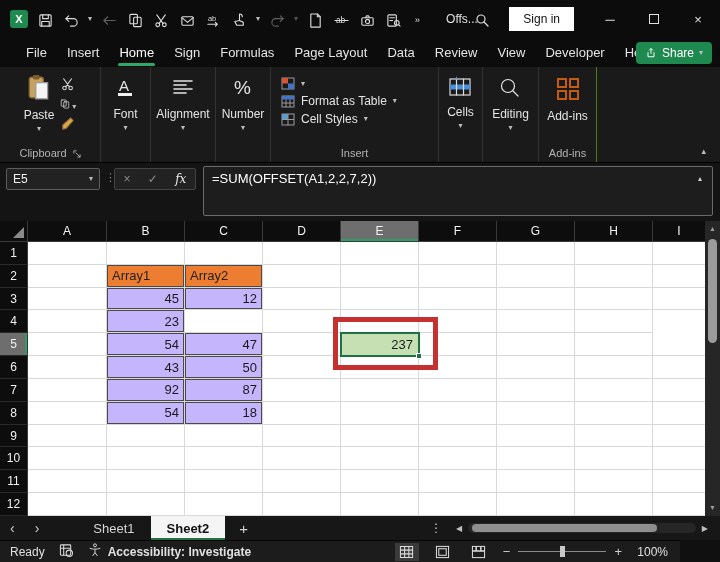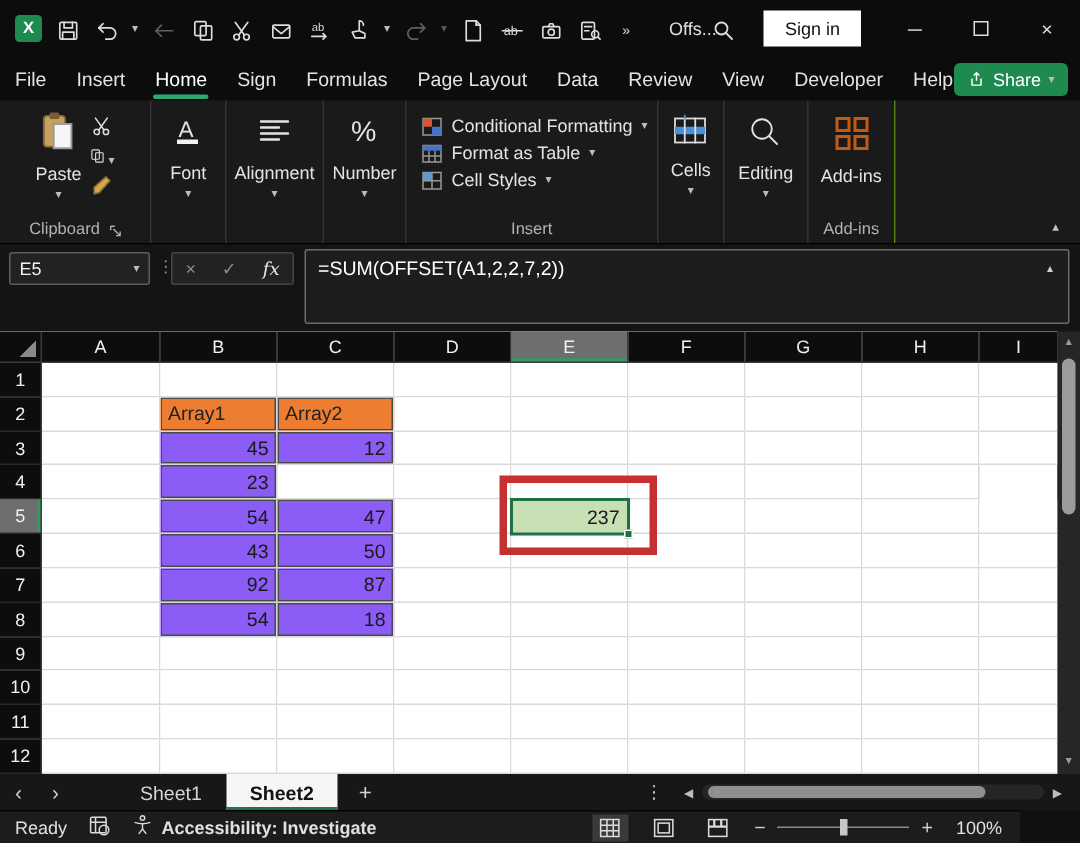--- a/index.html
+++ b/index.html
@@ -16,21 +16,21 @@
   .chev{font-size:8px;color:#bdbdbd;line-height:1;}
   .excel-logo{width:18px;height:18px;background:#1e8a4f;border-radius:3px;color:#fff;font-weight:bold;font-size:11px;display:flex;align-items:center;justify-content:center;}
   .doc-title{font-size:12px;color:#e0e0e0;margin-left:10px;white-space:nowrap;}
   .tb-right{position:absolute;right:0;top:0;height:38px;display:flex;align-items:center;}
   .signin{background:#fff;color:#111;font-size:12px;border:none;padding:5px 14px;margin:0 14px 0 18px;cursor:pointer;}
   .wbtn{width:44px;height:38px;display:flex;align-items:center;justify-content:center;font-size:13px;color:#e0e0e0;}
   .maxbox{width:10px;height:10px;border:1px solid #e0e0e0;}
 
   
   .tabsrow{position:absolute;left:0;top:38px;width:720px;height:29px;background:#0c0c0c;display:flex;align-items:center;}
-  .tabs{display:flex;align-items:center;padding-left:0;}
+  .tabs{display:flex;align-items:center;padding-left:16px;}
   .rtab{padding:6px 10px 7px;font-size:13px;color:#e3e3e3;position:relative;cursor:pointer;white-space:nowrap;}
   .rtab.active{color:#fff;}
   .rtab.active::after{content:"";position:absolute;left:9px;right:9px;bottom:1px;height:3px;background:#2ea86b;border-radius:2px;}
   .share{position:absolute;right:8px;top:4px;height:22px;background:#1e8a4f;border:none;border-radius:4px;color:#fff;font-size:12px;display:flex;align-items:center;gap:5px;padding:0 9px;cursor:pointer;}
   .share svg{stroke:#fff;fill:none;stroke-width:1.3;}
 
   
   .ribbon{position:absolute;left:0;top:67px;width:720px;height:96px;background:#1a1a1a;display:flex;border-bottom:1px solid #000;}
   .rgroup{position:relative;height:100%;border-right:1px solid #333;display:flex;align-items:flex-start;justify-content:center;}
   .glabel{position:absolute;bottom:3px;left:0;right:0;text-align:center;font-size:11px;color:#b3b3b3;display:flex;justify-content:center;align-items:center;gap:5px;}
@@ -63,21 +63,21 @@
   .g-hrow{height:21px;}
   .g-drow{height:22.83px;}
   .g-corner{background:#0d0d0d;border-right:1px solid #3a3a3a;border-bottom:1px solid #3a3a3a;position:relative;}
   .g-corner::after{content:"";position:absolute;right:3px;bottom:3px;border-left:11px solid transparent;border-bottom:11px solid #8a8a8a;}
   .g-colhdr{background:#0d0d0d;color:#f2f2f2;font-size:12px;display:flex;align-items:center;justify-content:center;border-right:1px solid #3a3a3a;border-bottom:1px solid #3a3a3a;cursor:pointer;}
   .g-colhdr.active{background:#6e6e6e;box-shadow:inset 0 -2px 0 #2f9e63;}
   .g-rowhdr{background:#0d0d0d;color:#f2f2f2;font-size:12px;display:flex;align-items:center;justify-content:center;border-right:1px solid #3a3a3a;border-bottom:1px solid #2a2a2a;cursor:pointer;}
   .g-rowhdr.active{background:#6e6e6e;box-shadow:inset -2px 0 0 #2f9e63;}
   .g-cell{border-right:1px solid #d9d9d9;border-bottom:1px solid #d9d9d9;font-size:13px;color:#1a1a1a;display:flex;align-items:center;background:#fff;cursor:cell;}
   .t-header{background:#ED7D31;box-shadow:inset 0 0 0 1px #4a4a4a;padding-left:5px;color:#222;}
-  .t-data{background:#8b5cf6;box-shadow:inset 0 0 0 1px #4a4a4a;justify-content:flex-end;padding-right:5px;}
+  .t-data{background:#c4b5fd;box-shadow:inset 0 0 0 1px #4a4a4a;justify-content:flex-end;padding-right:5px;}
   .t-result{background:#C6E0B4;justify-content:flex-end;padding-right:5px;}
   .sel-border{position:absolute;left:340px;top:111px;width:80px;height:25px;border:2px solid #1E7145;pointer-events:none;}
   .fill-handle{position:absolute;right:-4px;bottom:-4px;width:6px;height:6px;background:#1E7145;border:1px solid #fff;}
   .redbox{position:absolute;left:333px;top:96px;width:105px;height:53px;border:5px solid #c53030;pointer-events:none;}
 
   
   .vscroll{position:absolute;left:705px;top:221px;width:15px;height:295px;background:#262626;display:flex;flex-direction:column;align-items:center;}
   .vscroll .arr{height:14px;font-size:7px;color:#9a9a9a;display:flex;align-items:center;cursor:pointer;}
   .vthumb{width:9px;height:104px;background:#9b9b9b;border-radius:5px;margin-top:4px;cursor:grab;}
   .vscroll .arr.down{margin-top:auto;margin-bottom:2px;}
@@ -323,21 +323,20 @@
     <div class="rgroup" style="width:168px;">
       <div class="styles-col">
         <div class="stylebtn">
           <span class="sicon">
               <svg width="14" height="13" viewBox="0 0 14 13">
                 <rect x="1" y="1" width="12" height="11" stroke="#999" fill="none"></rect>
                 <rect x="1" y="1" width="6" height="5.5" fill="#d65532" stroke="none"></rect>
                 <rect x="7" y="6.5" width="6" height="5.5" fill="#4472c4" stroke="none"></rect>
               </svg>
             </span>
-          <span>Conditional Formatting</span>
           <span class="chev">▾</span>
         </div>
         <div class="stylebtn">
           <span class="sicon">
               <svg width="14" height="13" viewBox="0 0 14 13">
                 <rect x="1" y="1" width="12" height="11" stroke="#999" fill="none"></rect>
                 <rect x="1" y="1" width="12" height="3.5" fill="#4472c4" stroke="none"></rect>
                 <path d="M1 8h12M5 4.5v7.5M9 4.5v7.5" stroke="#999"></path>
               </svg>
             </span>

